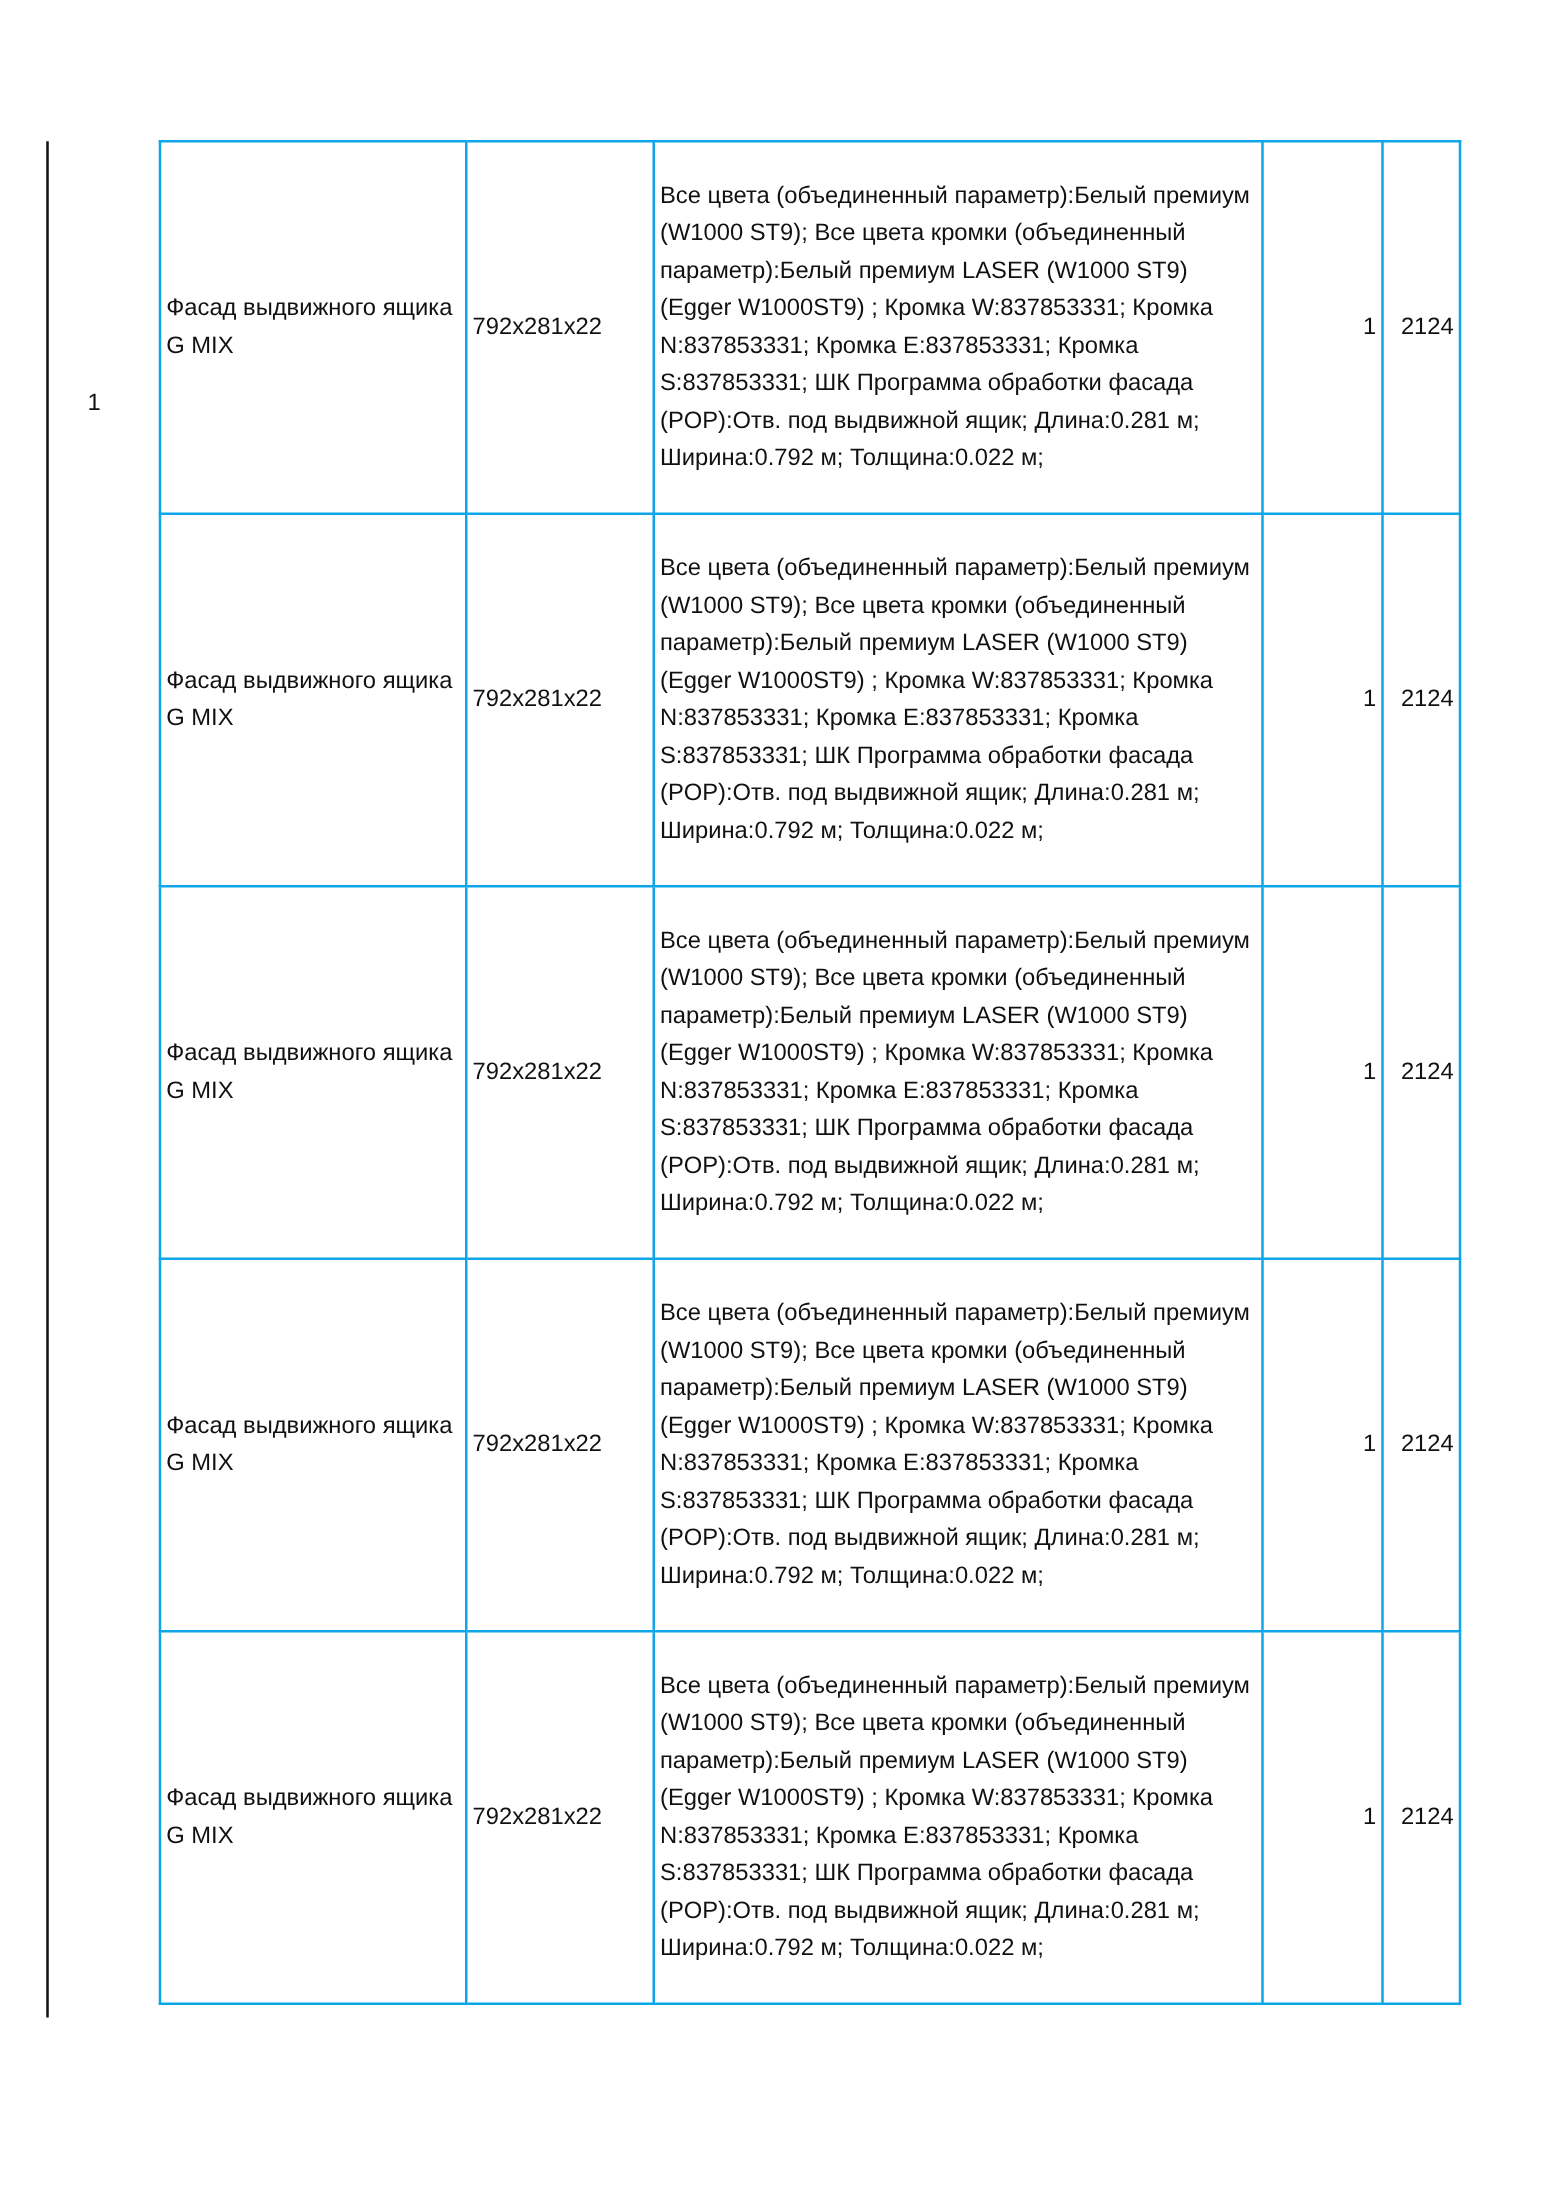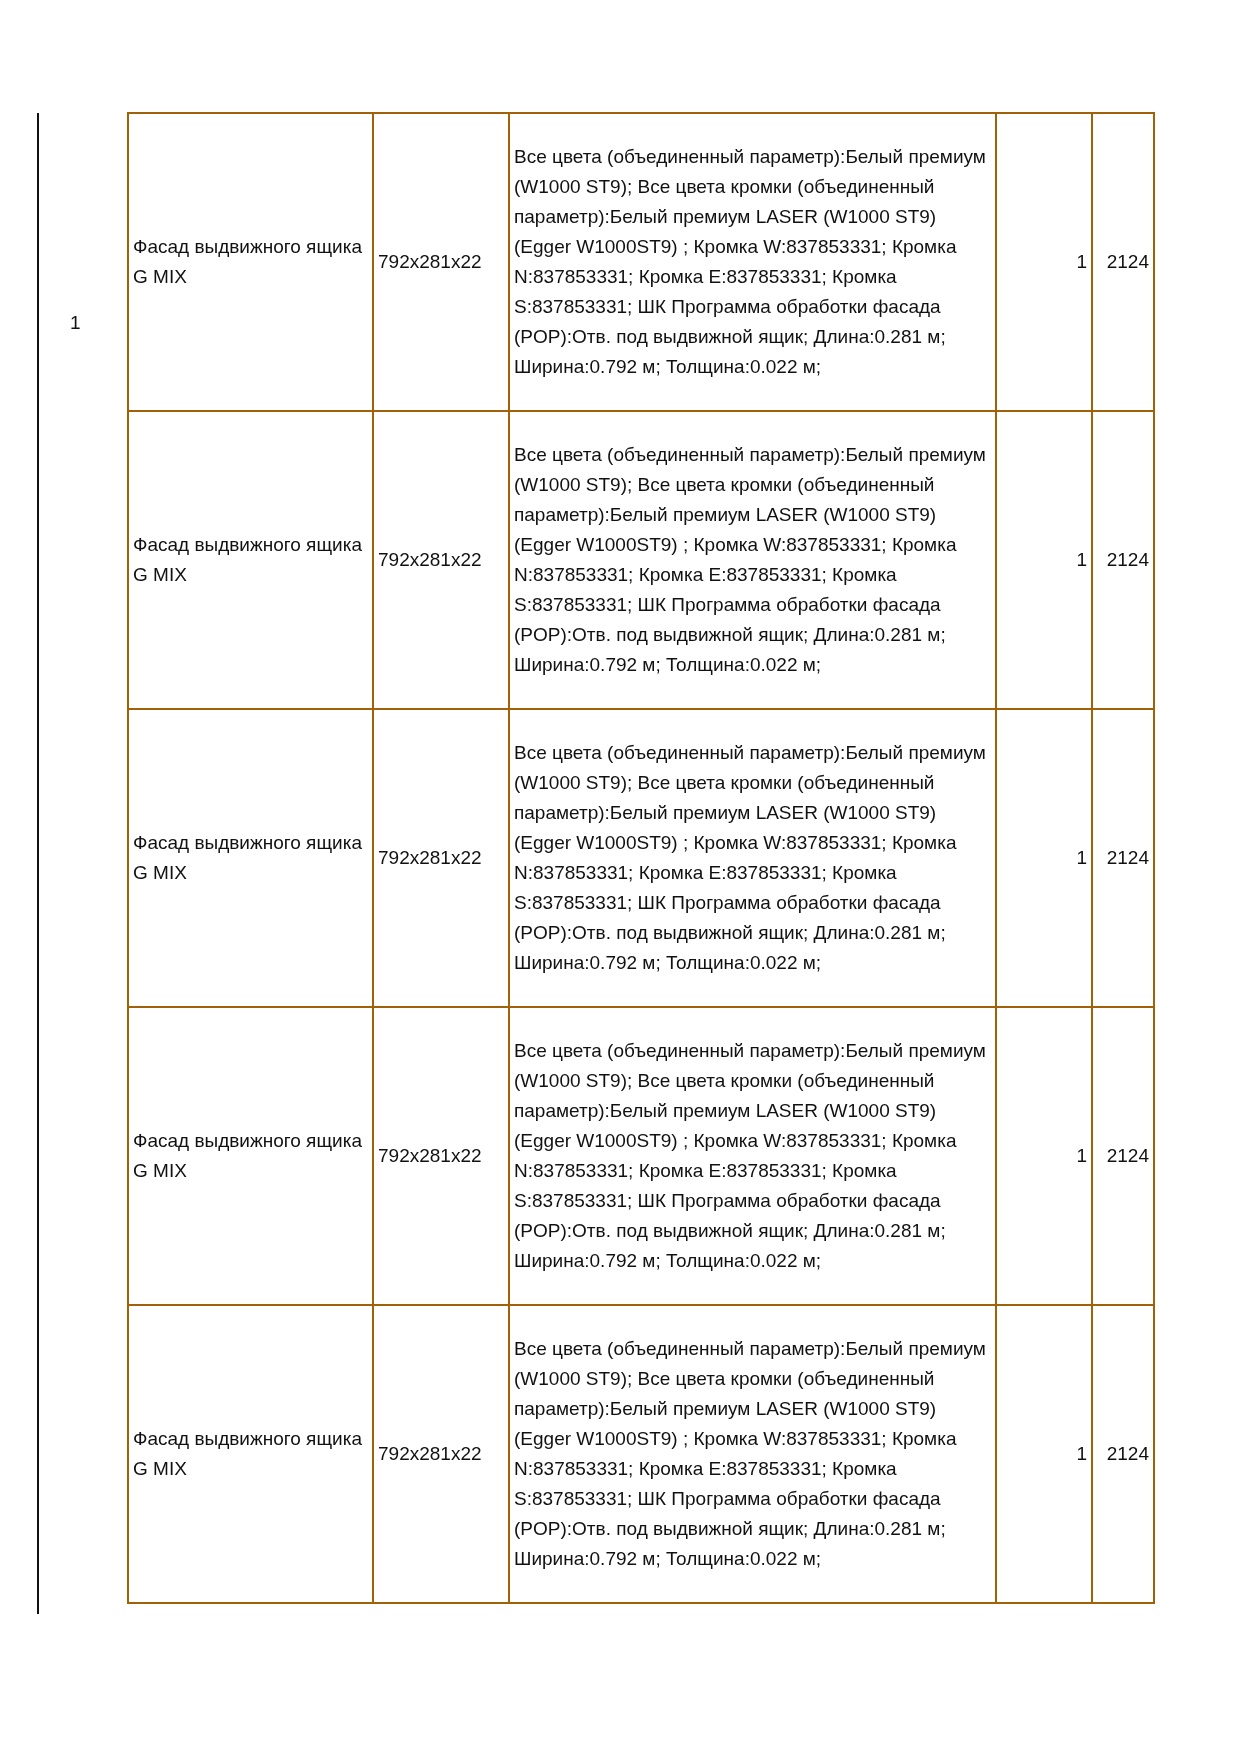--- a/index.html
+++ b/index.html
@@ -2,24 +2,24 @@
 <html><head>
 <meta charset="utf-8">
 <style>
   html, body { margin:0; padding:0; background:#ffffff; }
   body { width:1241px; height:1755px; position:relative; overflow:hidden;
          font-family:"Liberation Sans", "DejaVu Sans", sans-serif; color:#111; }
   .left-rule { position:absolute; left:37px; top:113px; width:2px; height:1501px; background:#111; }
   .group-num { position:absolute; left:70px; top:312px; font-size:19px; }
   table.spec { position:absolute; left:127px; top:112px; border-collapse:collapse;
                border:2px solid #111; table-layout:fixed; }
-  table.spec td { border:2px solid #a16207; vertical-align:middle; font-size:19px;
+  table.spec td { border:2px solid #0ea5e9; vertical-align:middle; font-size:19px;
                   line-height:30px; padding:0 4px; height:298px; box-sizing:border-box; }
   .c-name { width:245px; }
-  .c-size { width:136px; }
+  .c-size { width:150px; }
   .c-desc { width:487px; }
   .c-qty  { width:96px; text-align:right; }
   .c-code { width:62px; text-align:right; }
 </style>
 </head>
 <body>
 
 <div class="left-rule"></div>
 <div class="group-num">1</div>
 

